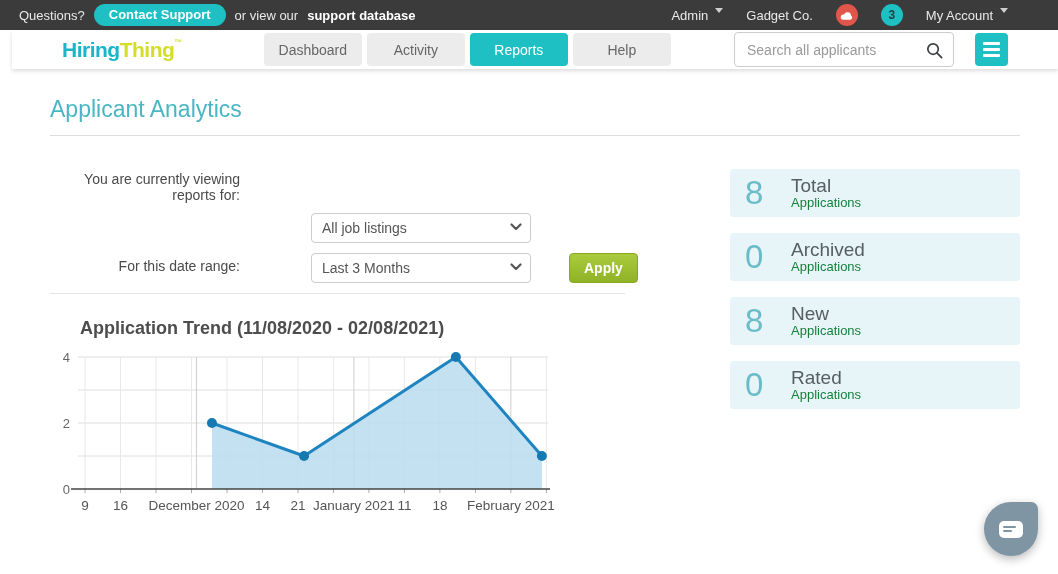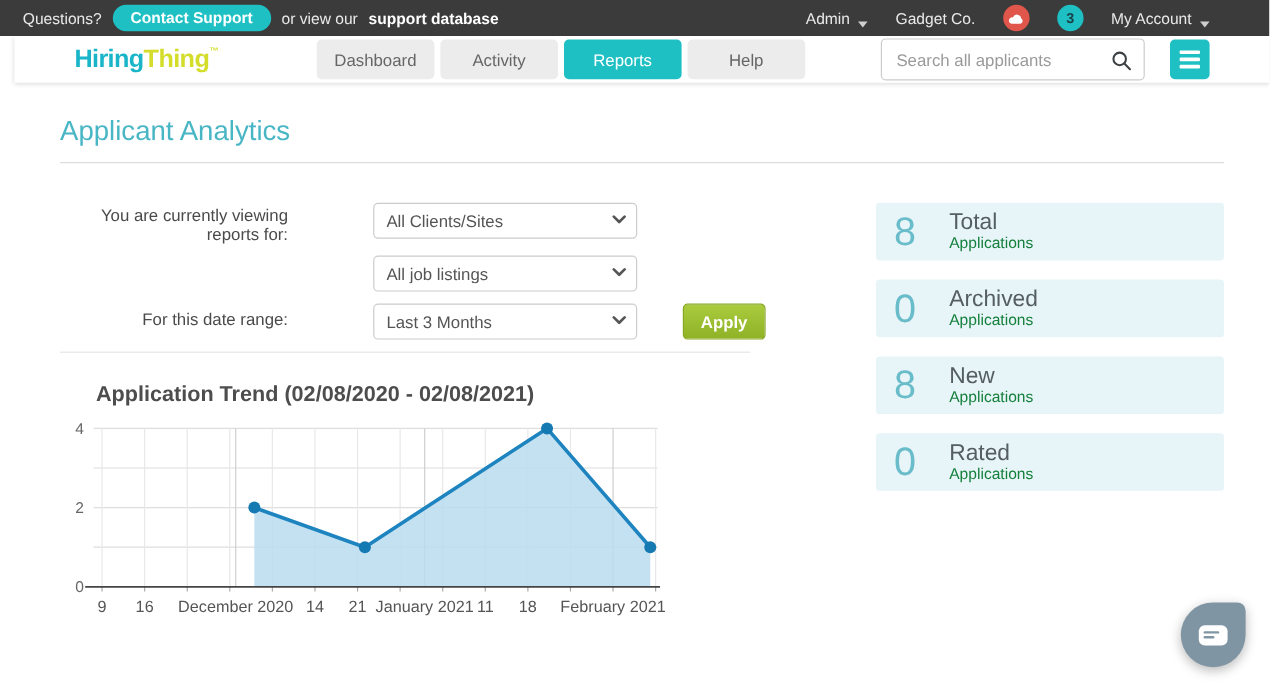--- a/index.html
+++ b/index.html
@@ -8,21 +8,21 @@
   .page { position:relative; width:1058px; height:574px; background:#fff; overflow:hidden; }
 
   
   .topbar { height:30px; background:var(--topbar_bg); display:flex; align-items:center;
             padding:0 50px 0 19px; font-size:13px; color:#e9e9e9; }
   .topbar-left { display:flex; align-items:center; gap:9px; }
   .pill { background:var(--accent_teal); color:#fff; font-weight:bold; padding:3px 15px 4px;
           border-radius:20px; font-size:13px; border:none; cursor:pointer; }
   .bold-link { font-weight:bold; color:#fff; cursor:pointer; }
   .topbar-right { margin-left:auto; display:flex; align-items:center; gap:23px; }
-  .tb-item { display:flex; align-items:flex-end; gap:7px; cursor:pointer; }
+  .tb-item { display:flex; align-items:flex-start; gap:7px; cursor:pointer; }
   .caret-down { width:0; height:0; border-left:4px solid transparent; border-right:4px solid transparent;
                 border-top:5px solid #cfcfcf; display:inline-block; }
   .badge { width:22px; height:22px; border-radius:50%; display:flex; align-items:center;
            justify-content:center; cursor:pointer; }
   .badge.red { background:var(--alert_red); }
   .badge.teal { background:var(--accent_teal); color:#193f44; font-weight:bold; font-size:12px; }
 
   
   .navbar { height:39px; background:#fff; display:flex; align-items:center; padding:0 50px;
             box-shadow:0 2px 4px rgba(0,0,0,.14); position:relative; z-index:5;margin-left:12px; }
@@ -157,28 +157,20 @@
     <hr class="divider">
 
     <div class="columns">
       <div class="leftcol">
 
         <div class="filter-row">
           <div class="filter-label">
             <span>You are currently viewing</span>
             <span>reports for:</span>
           </div>
-          <div class="select-wrap">
-            <select>
-              <option>All Clients/Sites</option>
-            </select>
-            <svg class="select-caret" width="12" height="8" viewBox="0 0 12 8">
-              <polyline points="1.5,1.5 6,6 10.5,1.5" fill="none" stroke="#555" stroke-width="2.2" stroke-linecap="round" stroke-linejoin="round"></polyline>
-            </svg>
-          </div>
         </div>
 
         <div class="filter-row">
           <div class="filter-label"></div>
           <div class="select-wrap">
             <select>
               <option>All job listings</option>
             </select>
             <svg class="select-caret" width="12" height="8" viewBox="0 0 12 8">
               <polyline points="1.5,1.5 6,6 10.5,1.5" fill="none" stroke="#555" stroke-width="2.2" stroke-linecap="round" stroke-linejoin="round"></polyline>
@@ -196,21 +188,21 @@
             </select>
             <svg class="select-caret" width="12" height="8" viewBox="0 0 12 8">
               <polyline points="1.5,1.5 6,6 10.5,1.5" fill="none" stroke="#555" stroke-width="2.2" stroke-linecap="round" stroke-linejoin="round"></polyline>
             </svg>
           </div>
           <button class="apply-btn">Apply</button>
         </div>
 
         <hr class="sub-divider">
 
-        <h2 class="chart-title">Application Trend (02/08/2020 - 02/08/2021)</h2>
+        <h2 class="chart-title">Application Trend (11/08/2020 - 02/08/2021)</h2>
         <div class="chart-wrap">
           <svg width="500" height="168">
               <line x1="18" x2="488" y1="107" y2="107" stroke="#dedede" stroke-width="1"></line>
               <line x1="18" x2="488" y1="74" y2="74" stroke="#dedede" stroke-width="1"></line>
               <line x1="18" x2="488" y1="41" y2="41" stroke="#dedede" stroke-width="1"></line>
               <line x1="18" x2="488" y1="8" y2="8" stroke="#dedede" stroke-width="1"></line>
               <line x1="25.05" x2="25.05" y1="8" y2="140" stroke="#e8e8e8" stroke-width="1"></line>
               <line x1="25.05" x2="25.05" y1="140" y2="144" stroke="#aaa" stroke-width="1"></line>
               <line x1="60.535" x2="60.535" y1="8" y2="140" stroke="#e8e8e8" stroke-width="1"></line>
               <line x1="60.535" x2="60.535" y1="140" y2="144" stroke="#aaa" stroke-width="1"></line>

